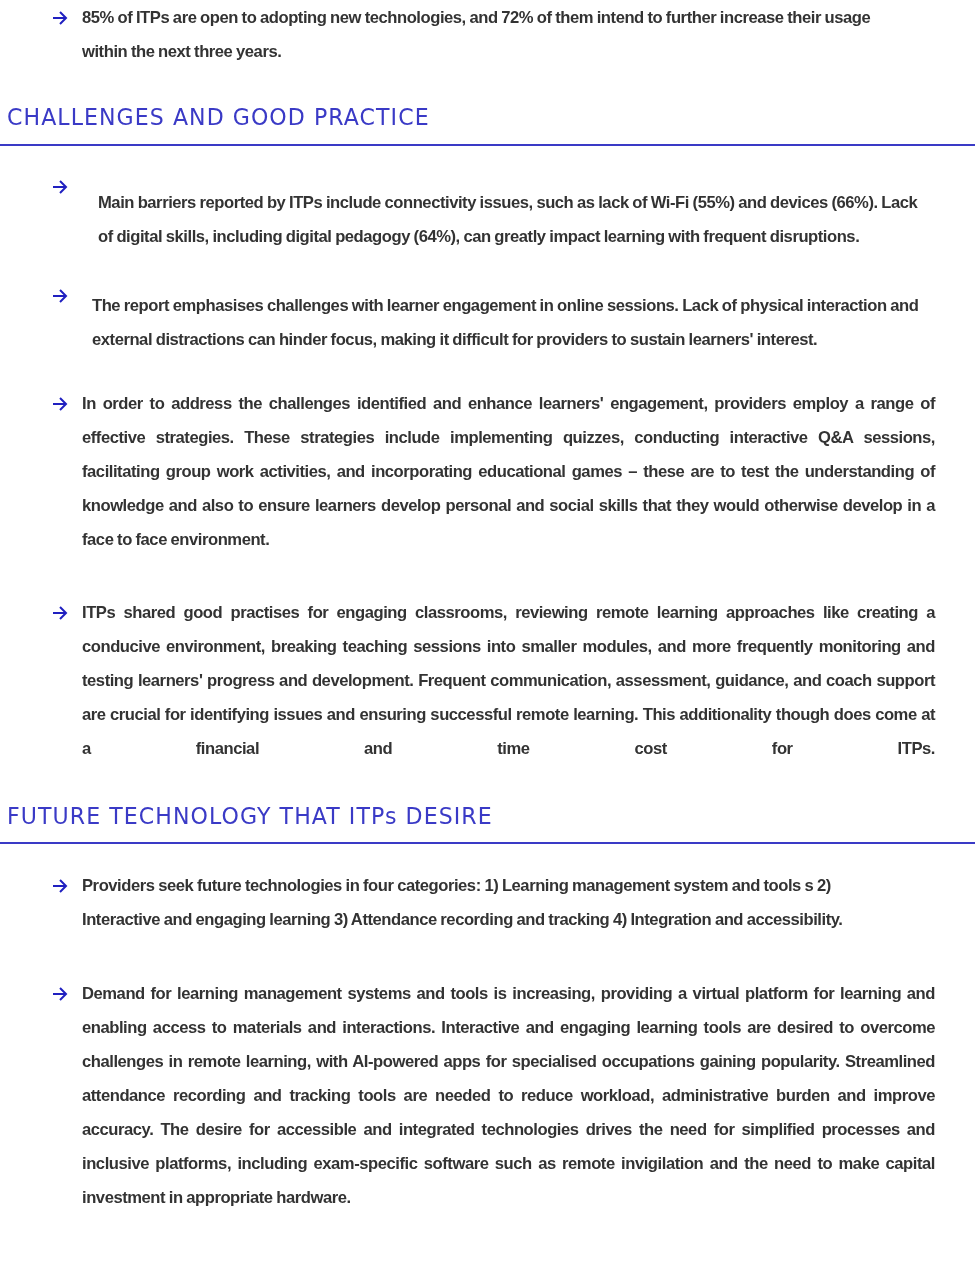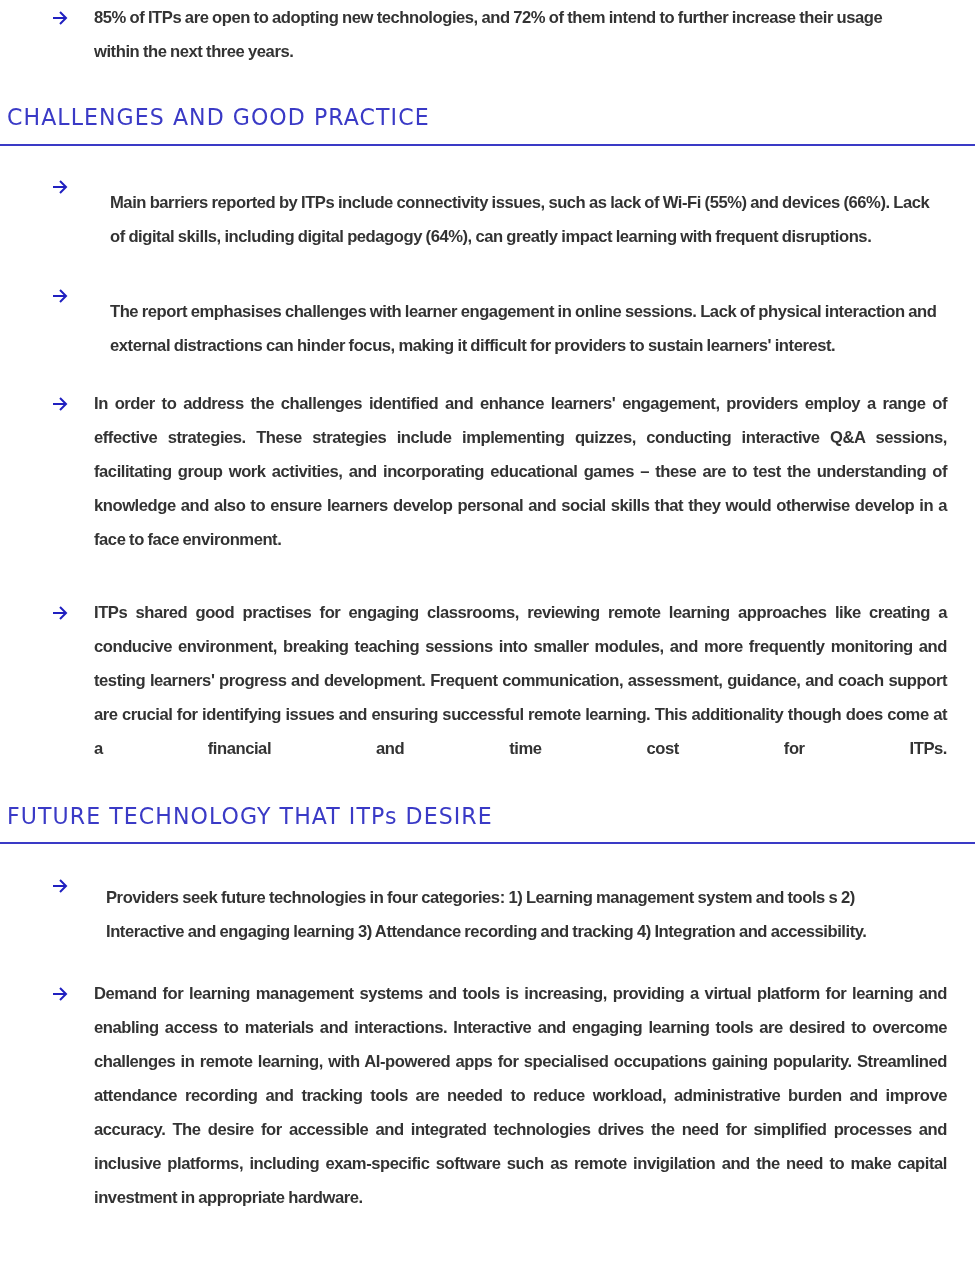--- a/index.html
+++ b/index.html
@@ -1,19 +1,19 @@
 <!DOCTYPE html>
 <html><head>
 <meta charset="utf-8">
 <style>
   html, body { margin: 0; padding: 0; background: #ffffff; }
   body { width: 975px; height: 1286px; position: relative; overflow: hidden;
          font-family: "Liberation Sans", "DejaVu Sans", sans-serif; }
   .item { position: absolute; left: 0; width: 975px; }
-  .bullet { position: absolute; left: 94px; width: 853px; color: #333333;
+  .bullet { position: absolute; left: 82px; width: 853px; color: #333333;
             font-size: 16.6px; font-weight: bold; line-height: 34px;
             letter-spacing: -0.45px; word-spacing: -0.5px; }
   .bullet.justify { text-align: justify; text-align-last: left; }
   .bullet.justify.lastjust { text-align-last: justify; }
   .arrow { position: absolute; left: 52px; width: 20px; height: 34px;
            color: #2020c0; }
   .arrow svg { display: block; margin-top: 10px; }
   .heading { position: absolute; left: 7px; color: #3a3ac6;
              font-family: "DejaVu Sans", sans-serif; font-size: 23px;
              letter-spacing: 1.1px; transform: scaleX(0.96); transform-origin: left;
@@ -43,21 +43,21 @@
   </span>
   <p class="bullet" style="margin:16px; width:830px;">Main barriers reported by ITPs include connectivity issues, such as lack of Wi-Fi (55%) and devices (66%). Lack of digital skills, including digital pedagogy (64%), can greatly impact learning with frequent disruptions.</p>
 </div>
 
 <div class="item" style="top:279px;">
   <span class="arrow">
     <svg width="16" height="14" viewBox="0 0 16 14">
         <path d="M1 7 H14 M8 1 L14 7 L8 13" fill="none" stroke="#2020c0" stroke-width="2"></path>
       </svg>
   </span>
-  <p class="bullet" style="margin:16px;">The report emphasises challenges with learner engagement in online sessions. Lack of physical interaction and external distractions can hinder focus, making it difficult for providers to sustain learners' interest.</p>
+  <p class="bullet" style="margin:10px;">The report emphasises challenges with learner engagement in online sessions. Lack of physical interaction and external distractions can hinder focus, making it difficult for providers to sustain learners' interest.</p>
 </div>
 
 <div class="item" style="top:387px;">
   <span class="arrow">
     <svg width="16" height="14" viewBox="0 0 16 14">
         <path d="M1 7 H14 M8 1 L14 7 L8 13" fill="none" stroke="#2020c0" stroke-width="2"></path>
       </svg>
   </span>
   <p class="bullet justify" style="margin:0;">In order to address the challenges identified and enhance learners' engagement, providers employ a range of effective strategies. These strategies include implementing quizzes, conducting interactive Q&amp;A sessions, facilitating group work activities, and incorporating educational games – these are to test the understanding of knowledge and also to ensure learners develop personal and social skills that they would otherwise develop in a face to face environment.</p>
 </div>
@@ -73,21 +73,21 @@
 
 <div class="heading" style="top:801px;">FUTURE TECHNOLOGY THAT ITPs DESIRE</div>
 <div class="rule" style="top:842px;"></div>
 
 <div class="item" style="top:869px;">
   <span class="arrow">
     <svg width="16" height="14" viewBox="0 0 16 14">
         <path d="M1 7 H14 M8 1 L14 7 L8 13" fill="none" stroke="#2020c0" stroke-width="2"></path>
       </svg>
   </span>
-  <p class="bullet" style="margin:12px; width:800px;">Providers seek future technologies in four categories:  1) Learning management system and tools s 2) Interactive and engaging learning 3) Attendance recording and tracking 4) Integration and accessibility.</p>
+  <p class="bullet" style="margin:0; width:800px;">Providers seek future technologies in four categories:  1) Learning management system and tools s 2) Interactive and engaging learning 3) Attendance recording and tracking 4) Integration and accessibility.</p>
 </div>
 
 <div class="item" style="top:977px;">
   <span class="arrow">
     <svg width="16" height="14" viewBox="0 0 16 14">
         <path d="M1 7 H14 M8 1 L14 7 L8 13" fill="none" stroke="#2020c0" stroke-width="2"></path>
       </svg>
   </span>
   <p class="bullet justify" style="margin:0;">Demand for learning management systems and tools is increasing, providing a virtual platform for learning and enabling access to materials and interactions. Interactive and engaging learning tools are desired to overcome challenges in remote learning, with AI-powered apps for specialised occupations gaining popularity. Streamlined attendance recording and tracking tools are needed to reduce workload, administrative burden and improve accuracy. The desire for accessible and integrated technologies drives the need for simplified processes and inclusive platforms, including exam-specific software such as remote invigilation and the need to make capital investment in appropriate hardware.</p>
 </div>

